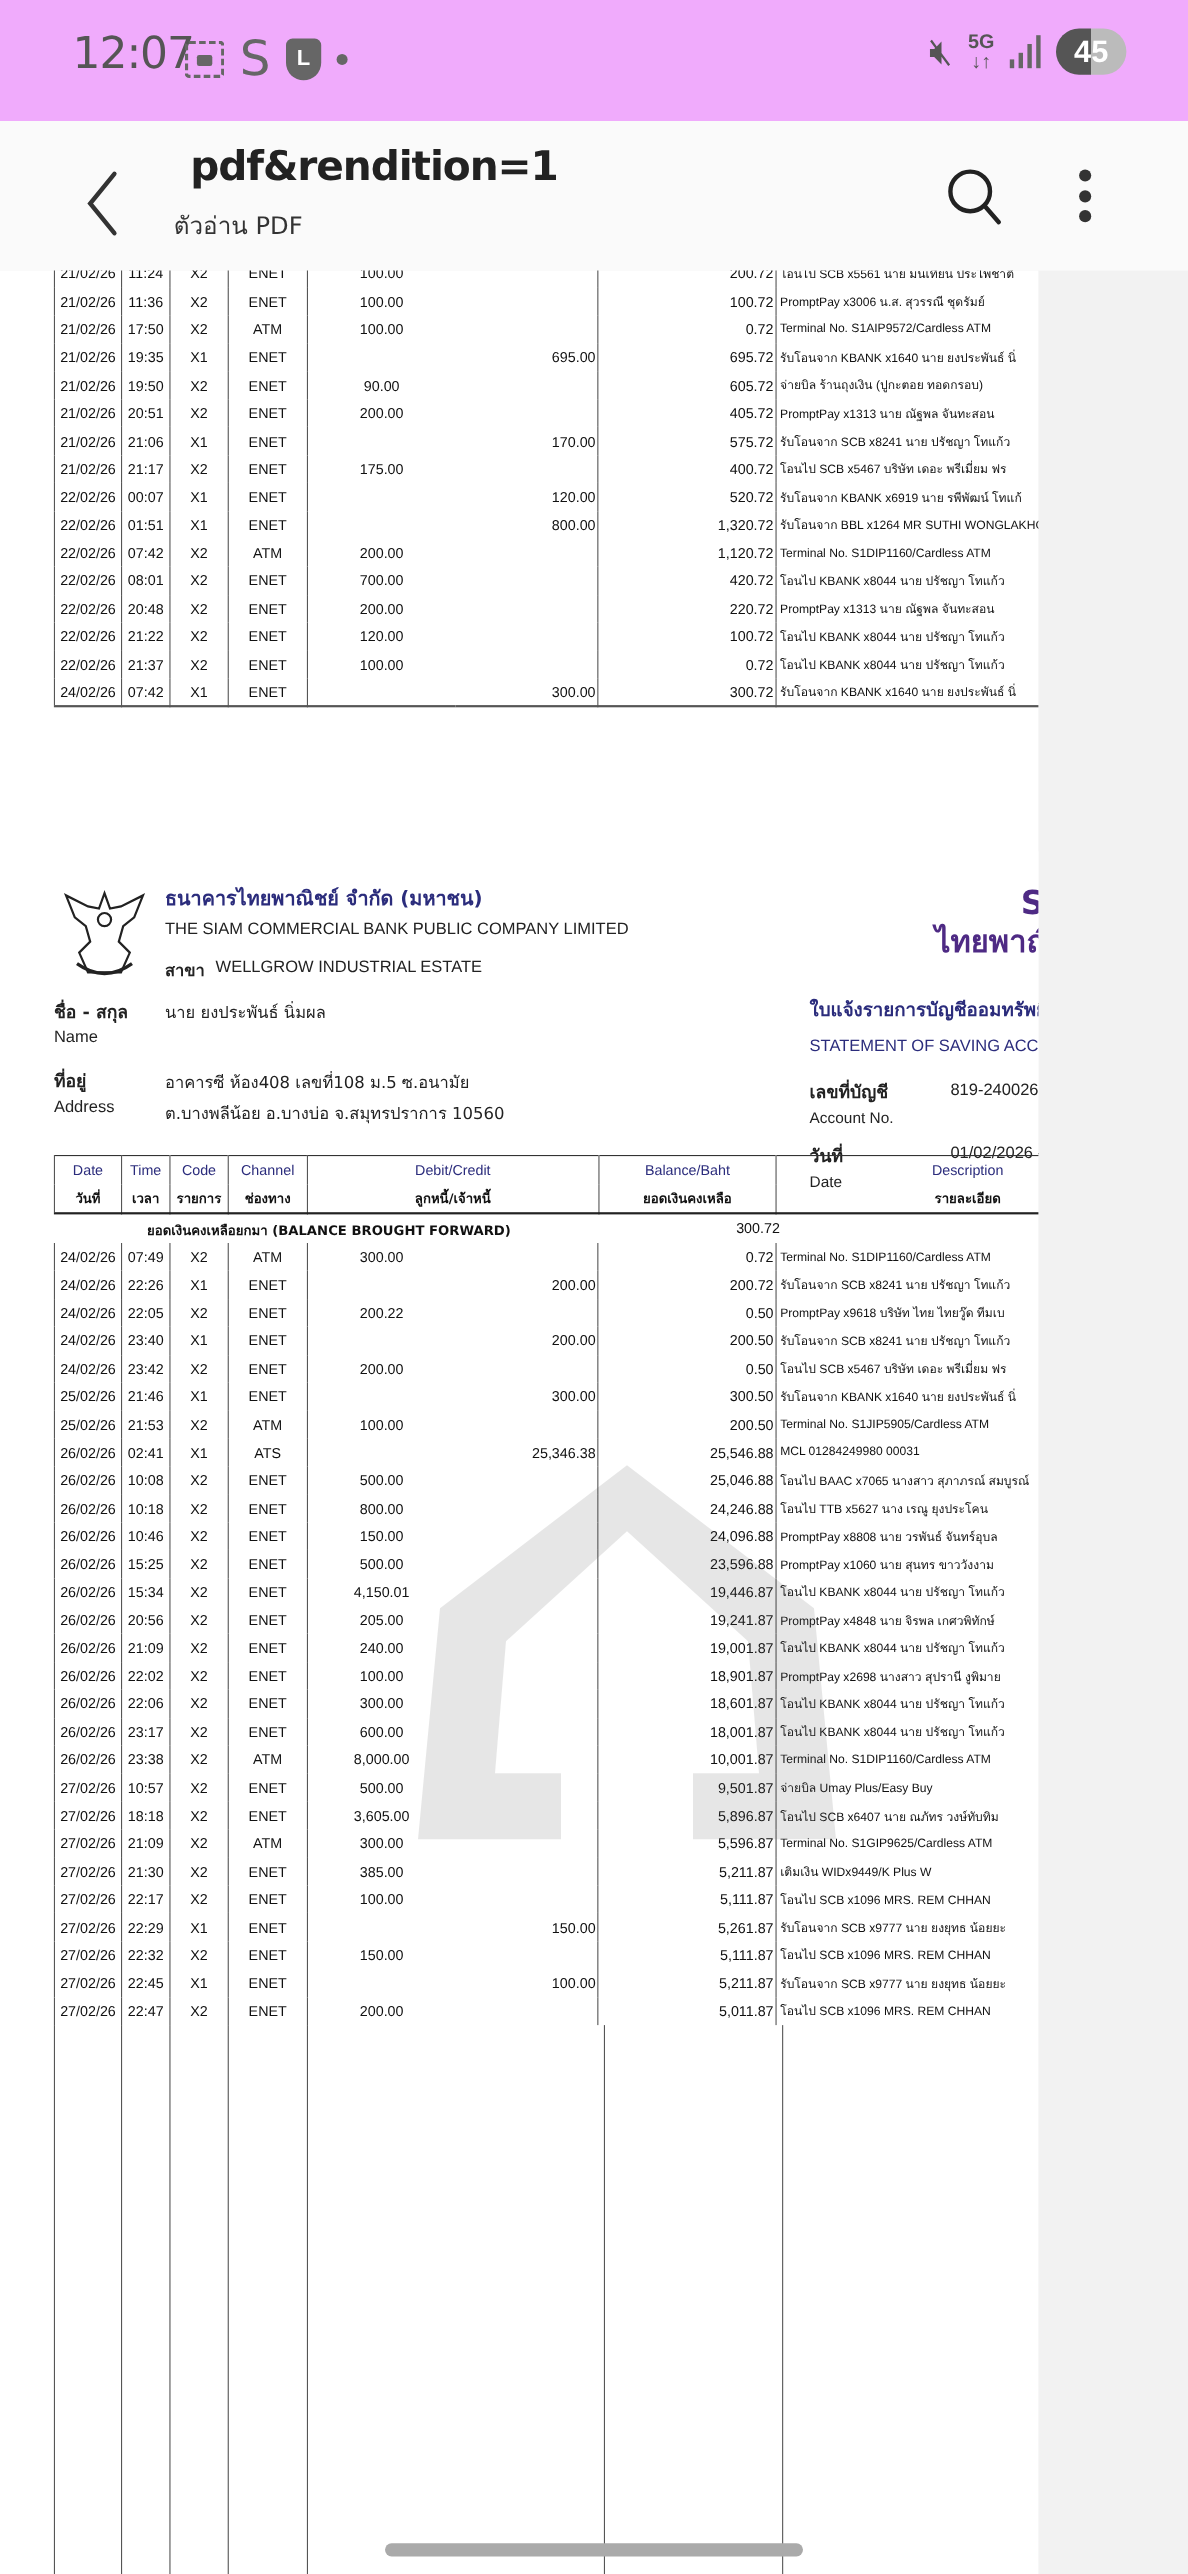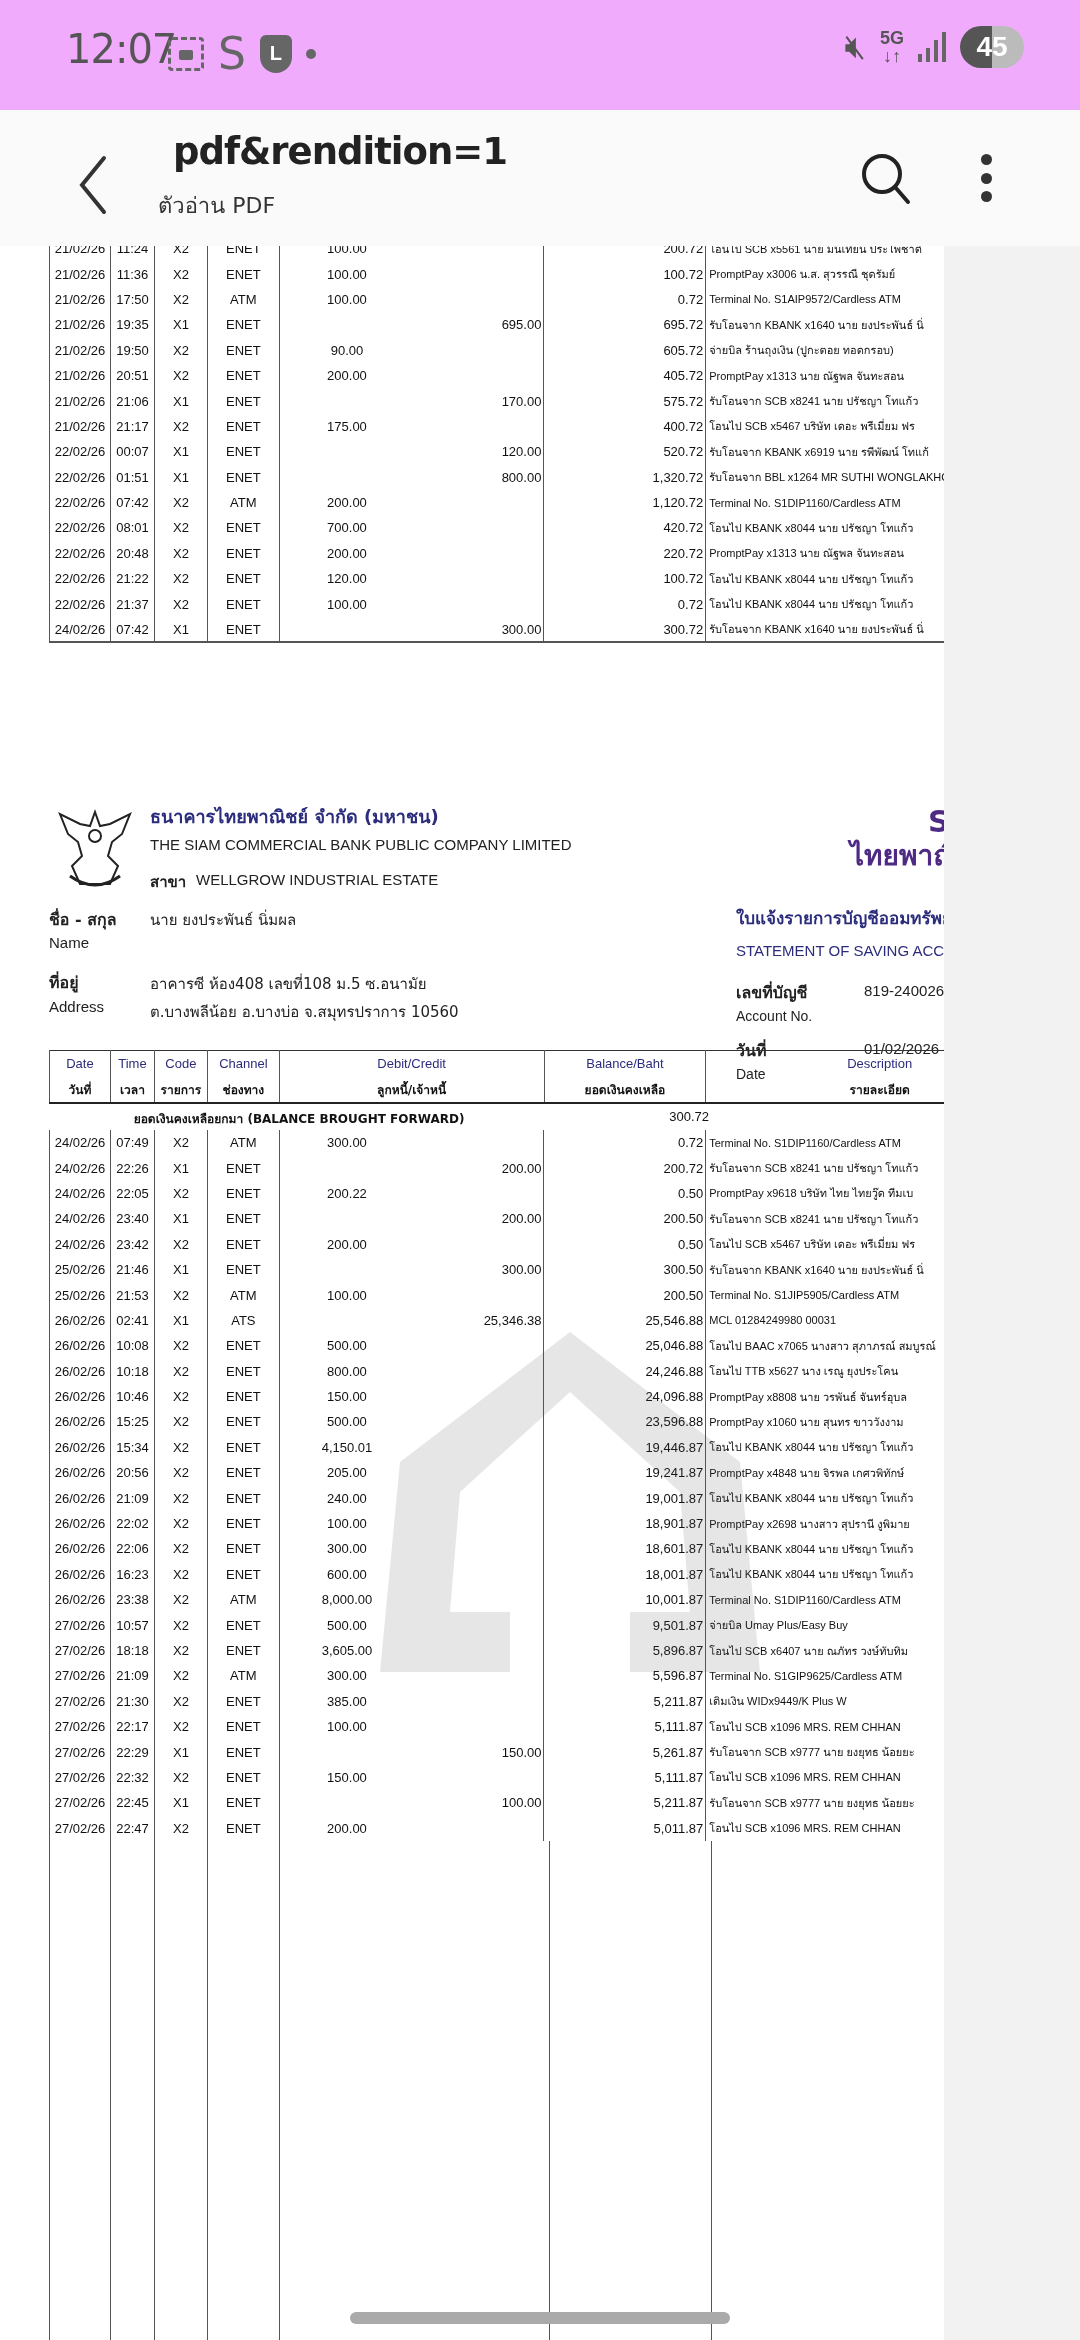--- a/index.html
+++ b/index.html
@@ -558,21 +558,21 @@
             <td class="c">22:06</td>
             <td class="c">X2</td>
             <td class="c">ENET</td>
             <td class="c">300.00</td>
             <td class="r nb"></td>
             <td class="r">18,601.87</td>
             <td class="desc">โอนไป KBANK x8044 นาย ปรัชญา โทแก้ว</td>
           </tr>
           <tr>
             <td class="c">26/02/26</td>
-            <td class="c">16:23</td>
+            <td class="c">23:17</td>
             <td class="c">X2</td>
             <td class="c">ENET</td>
             <td class="c">600.00</td>
             <td class="r nb"></td>
             <td class="r">18,001.87</td>
             <td class="desc">โอนไป KBANK x8044 นาย ปรัชญา โทแก้ว</td>
           </tr>
           <tr>
             <td class="c">26/02/26</td>
             <td class="c">23:38</td>

